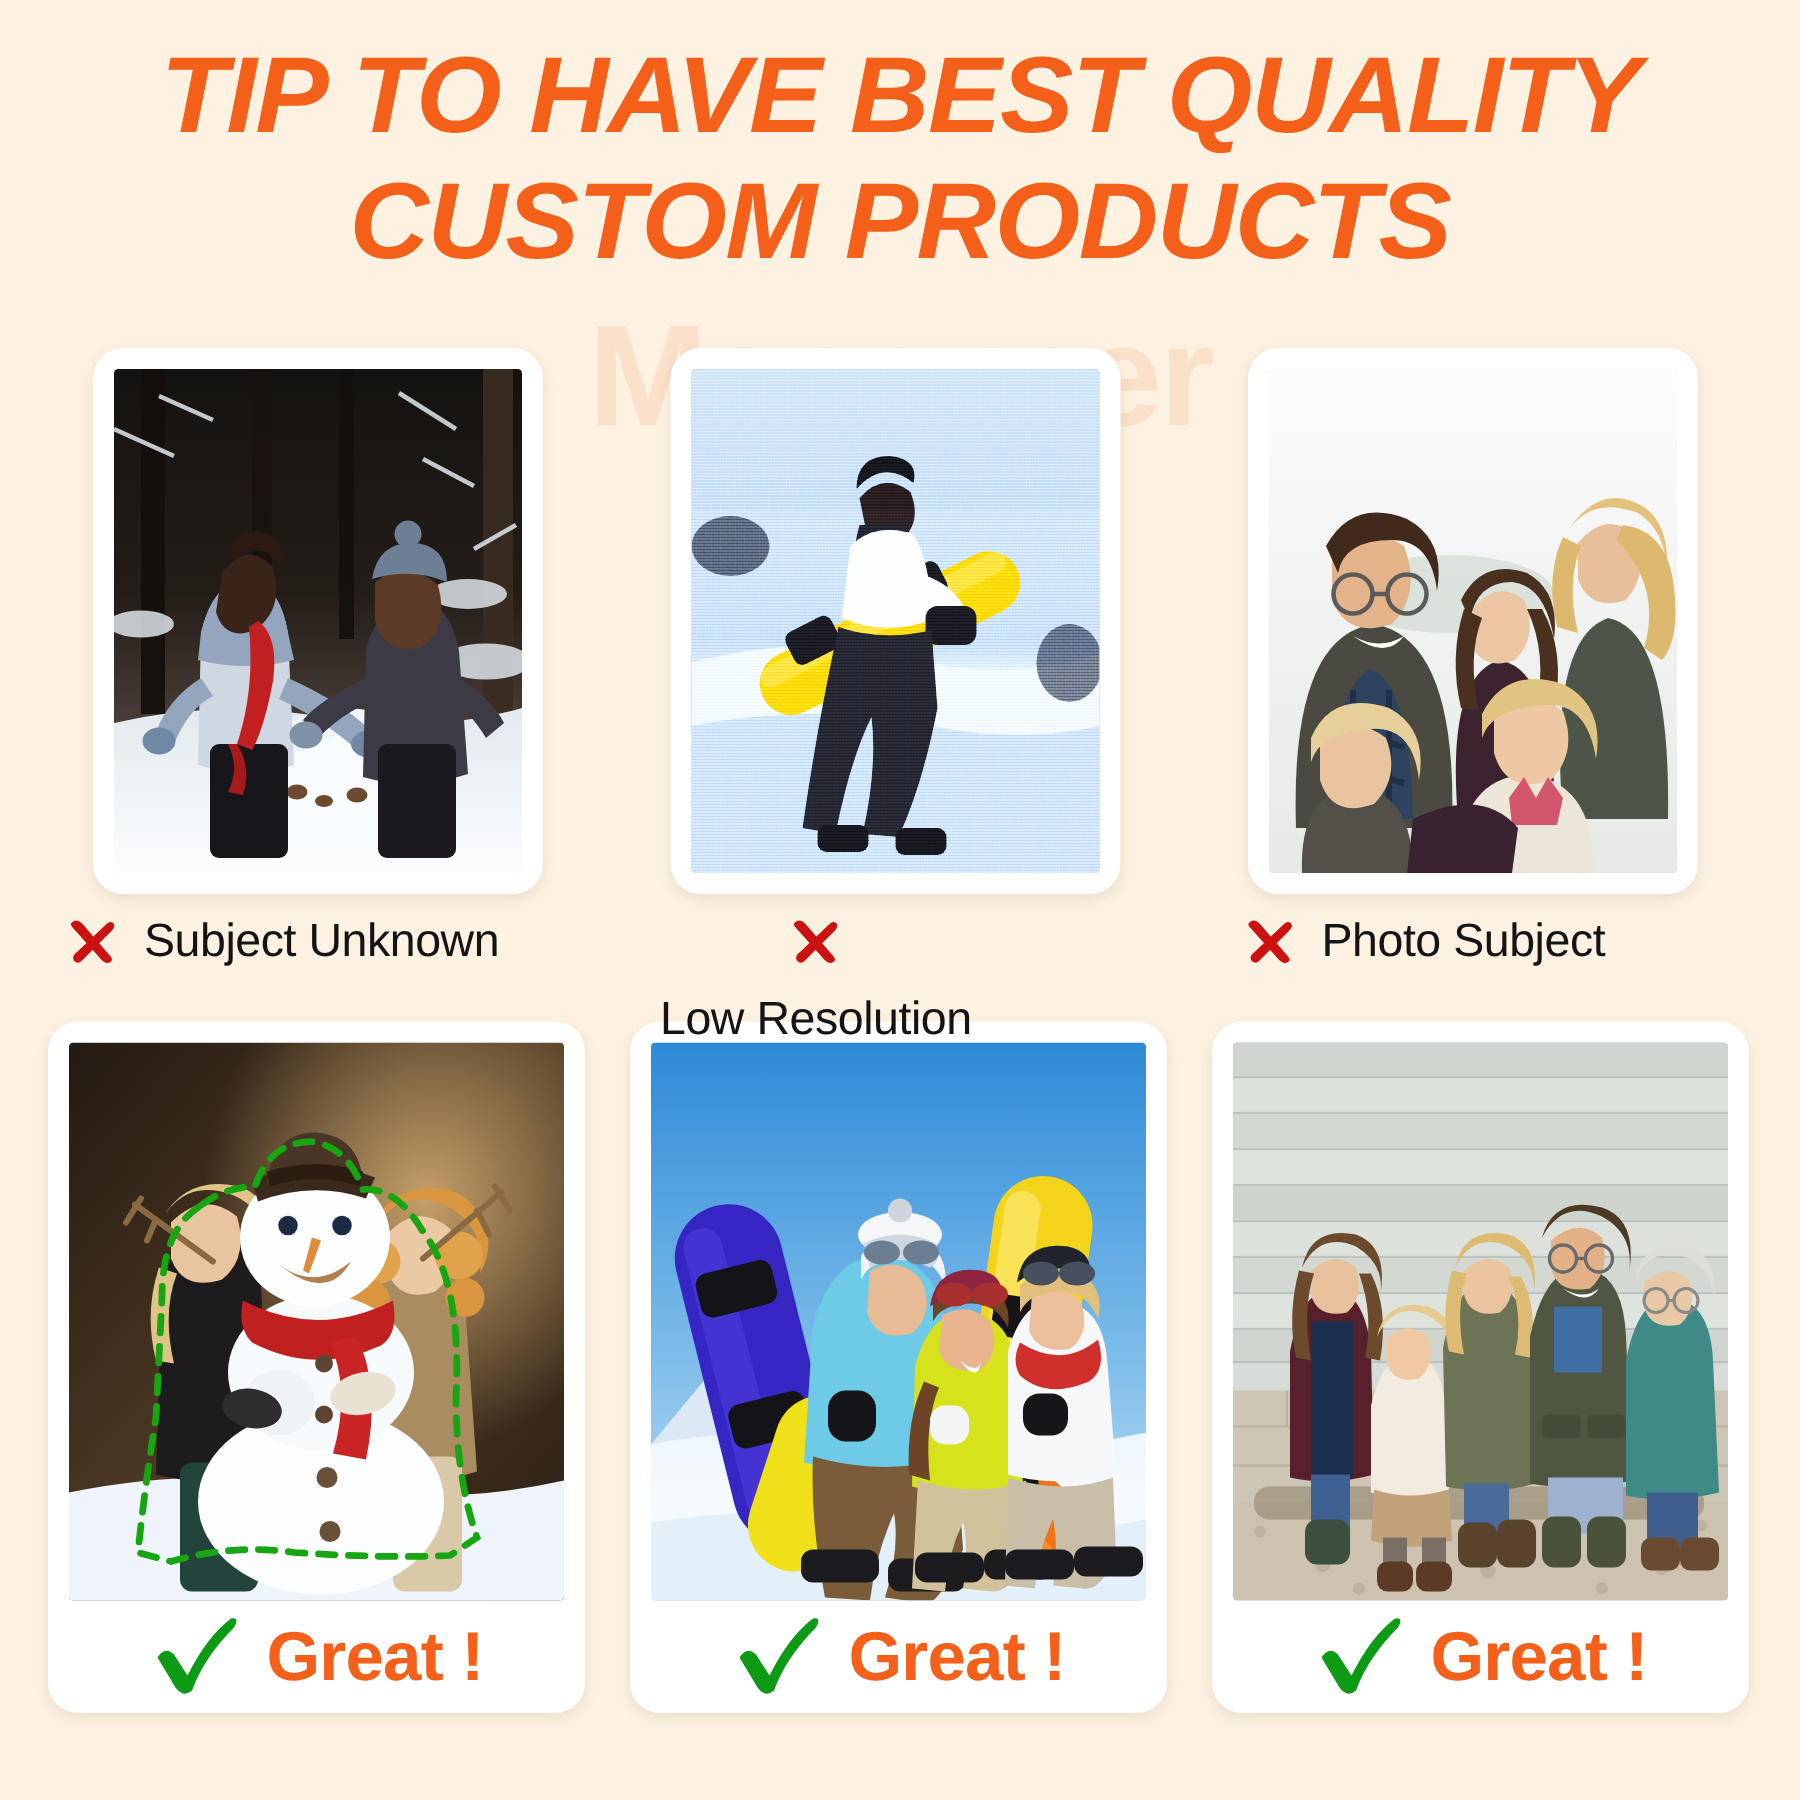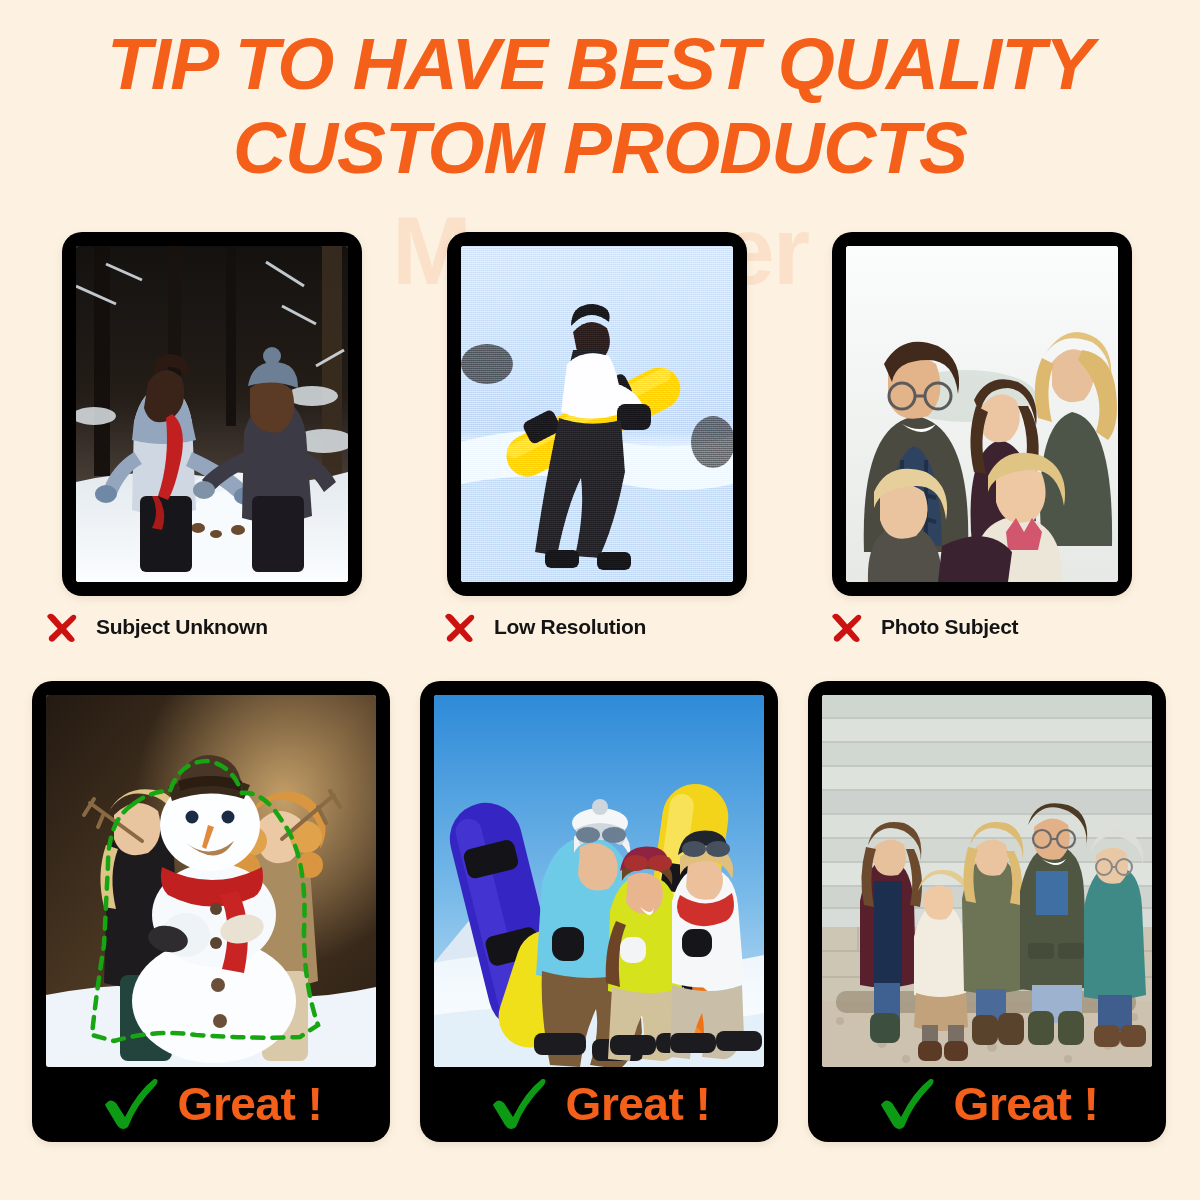--- a/index.html
+++ b/index.html
@@ -49,21 +49,21 @@
 
   
   .grid {
     position: absolute;
     left: 0; top: 0;
     width: 1200px; height: 1200px;
     z-index: 2;
   }
   .card {
     position: absolute;
-    background: #000000;
+    background: #ffffff;
     border-radius: 20px;
     box-shadow: 0 3px 9px rgba(150,120,90,.16);
     padding: 14px;
     display: flex;
     flex-direction: column;
     align-items: center;
   }
   .photo {
     width: 100%;
     border-radius: 3px;
@@ -89,25 +89,25 @@
   
   .bad-label {
     position: absolute;
     top: 607px;
     display: flex;
     align-items: center;
     gap: 14px;
     z-index: 3;
   }
   .bl1 { left: 42px; }
-  .bl2 { left: 440px; }
+  .bl2 { left: 440px; flex-direction: column; }
   .bl3 { left: 827px; }
   .bad-label .txt {
-    font-size: 21px;
-    font-weight: 700;
+    font-size: 31px;
+    font-weight: 400;
     color: #141414;
     letter-spacing: -.3px;
     white-space: nowrap;
   }
 
   
   .great {
     display: flex;
     align-items: center;
     justify-content: center;

